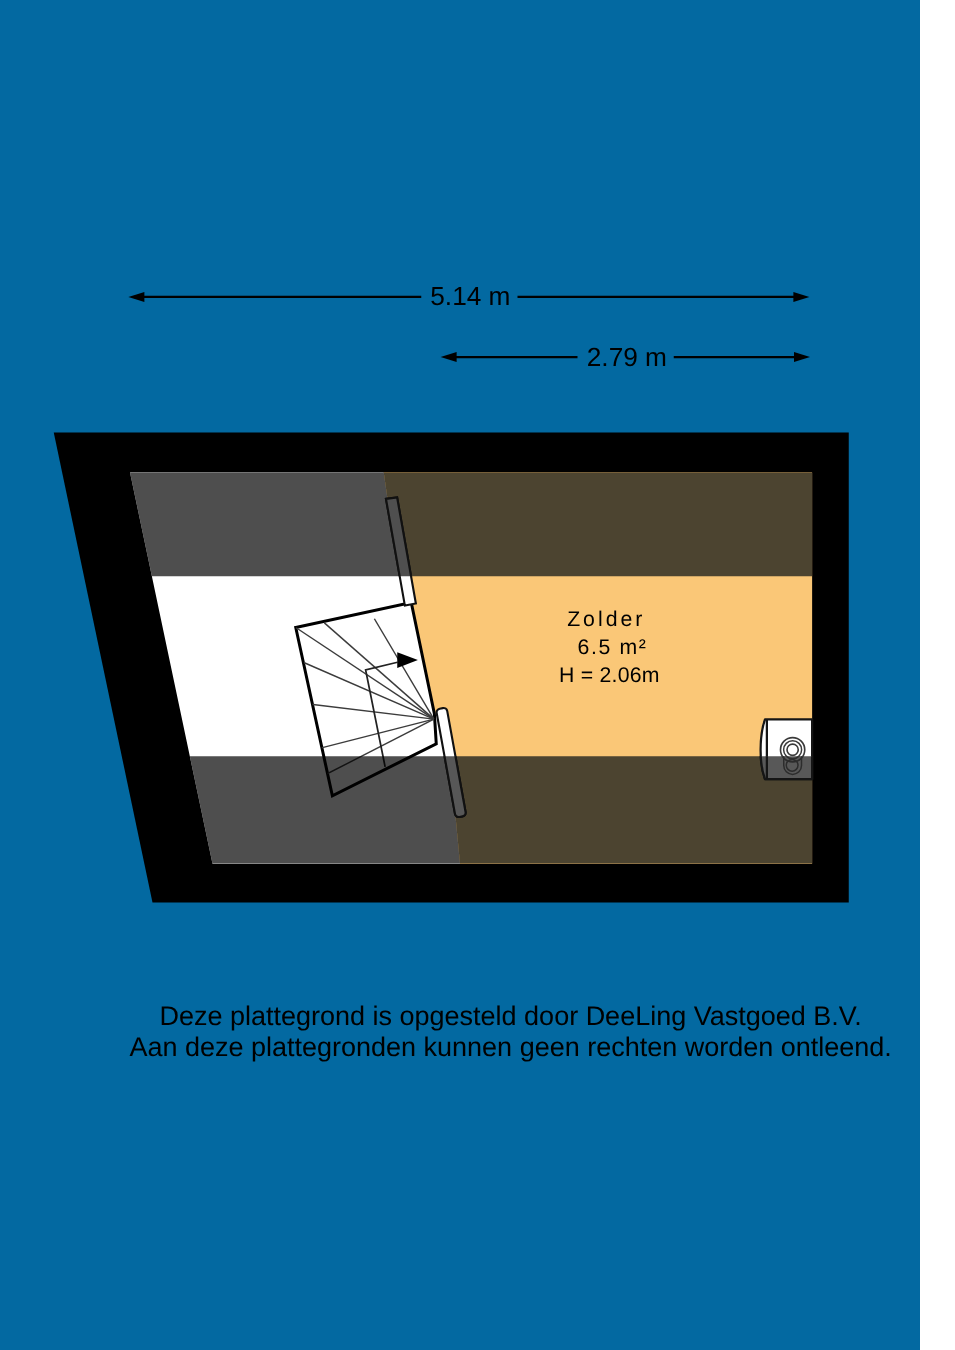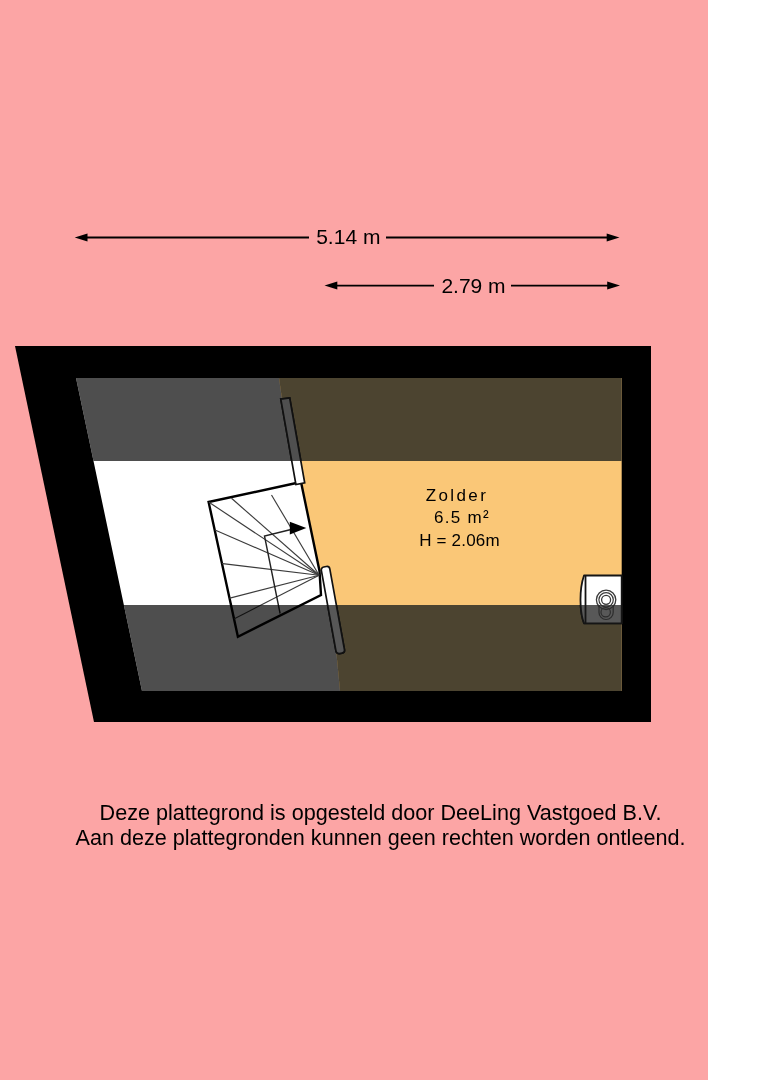--- a/index.html
+++ b/index.html
@@ -1,17 +1,17 @@
 <!DOCTYPE html>
 <html><head>
 <meta charset="utf-8">
 <style>
   html,body{margin:0;padding:0;background:#ffffff;}
-  .page{position:relative;width:708px;height:1080px;background:#fca5a5;overflow:hidden;
-        font-family:"Liberation Sans", sans-serif;}
+  .page{position:relative;width:708px;height:1080px;background:#0369a1;overflow:hidden;
+        font-family:"Liberation Sans", sans-serif;padding-left:28px;}
   svg text{font-family:"Liberation Sans", sans-serif;fill:#000;}
 </style>
 </head>
 <body>
 <div class="page">
 <svg width="764" height="1080" viewBox="0 0 764 1080">
   <defs>
     <clipPath id="clipLeft">
           <polygon points="76,378 279,378 282,399 301,482 319.5,571 321.2,570 336.5,654.1 340,691 142,691"></polygon>
         </clipPath>

